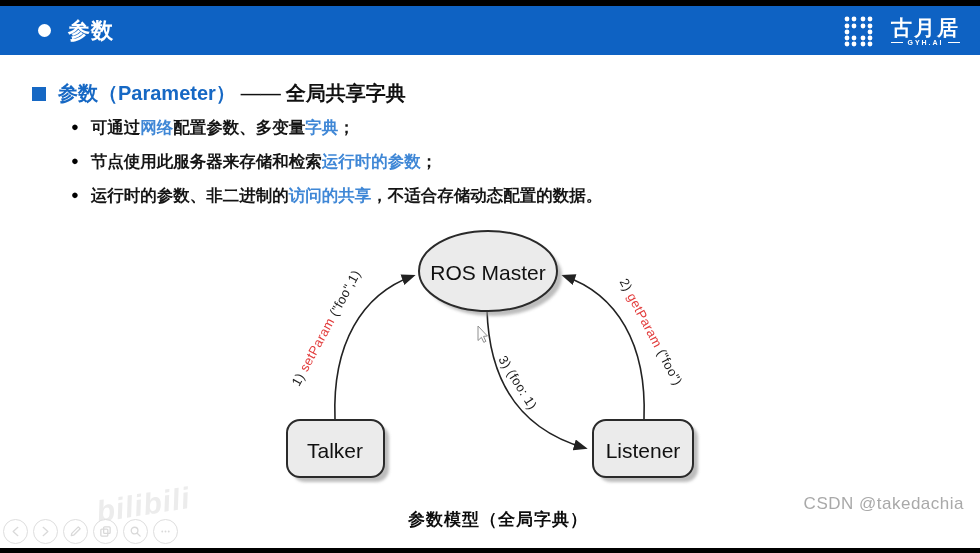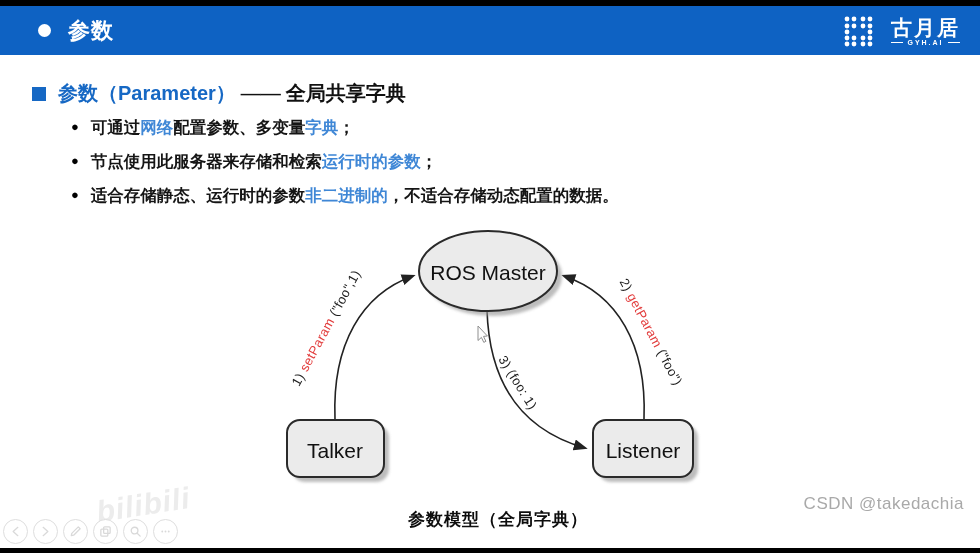--- a/index.html
+++ b/index.html
@@ -126,21 +126,21 @@
 <div class="bullet-row b1">
   <span class="dot">●</span>
   <span class="bullet-text"><span>可通过</span><span class="hl">网络</span><span>配置参数、多变量</span><span class="hl">字典</span><span>；</span></span>
 </div>
 <div class="bullet-row b2">
   <span class="dot">●</span>
   <span class="bullet-text"><span>节点使用此服务器来存储和检索</span><span class="hl">运行时的参数</span><span>；</span></span>
 </div>
 <div class="bullet-row b3">
   <span class="dot">●</span>
-  <span class="bullet-text"><span>适合存储静态、运行时的参数</span><span class="hl">非二进制的</span><span>，不适合存储动态配置的数据。</span></span>
+  <span class="bullet-text"><span>运行时的参数、非二进制的</span><span class="hl">访问的共享</span><span>，不适合存储动态配置的数据。</span></span>
 </div>
 
 <svg class="diagram" viewBox="0 0 980 553">
   <defs>
     <marker id="arrow" viewBox="0 0 10 8" refX="8" refY="4" markerWidth="9" markerHeight="7" orient="auto-start-reverse">
       <path d="M0,0 L10,4 L0,8 z" fill="#222"></path>
     </marker>
     <filter id="soft" x="-20%" y="-20%" width="140%" height="140%">
       <feGaussianBlur stdDeviation="1.6"></feGaussianBlur>
     </filter>

